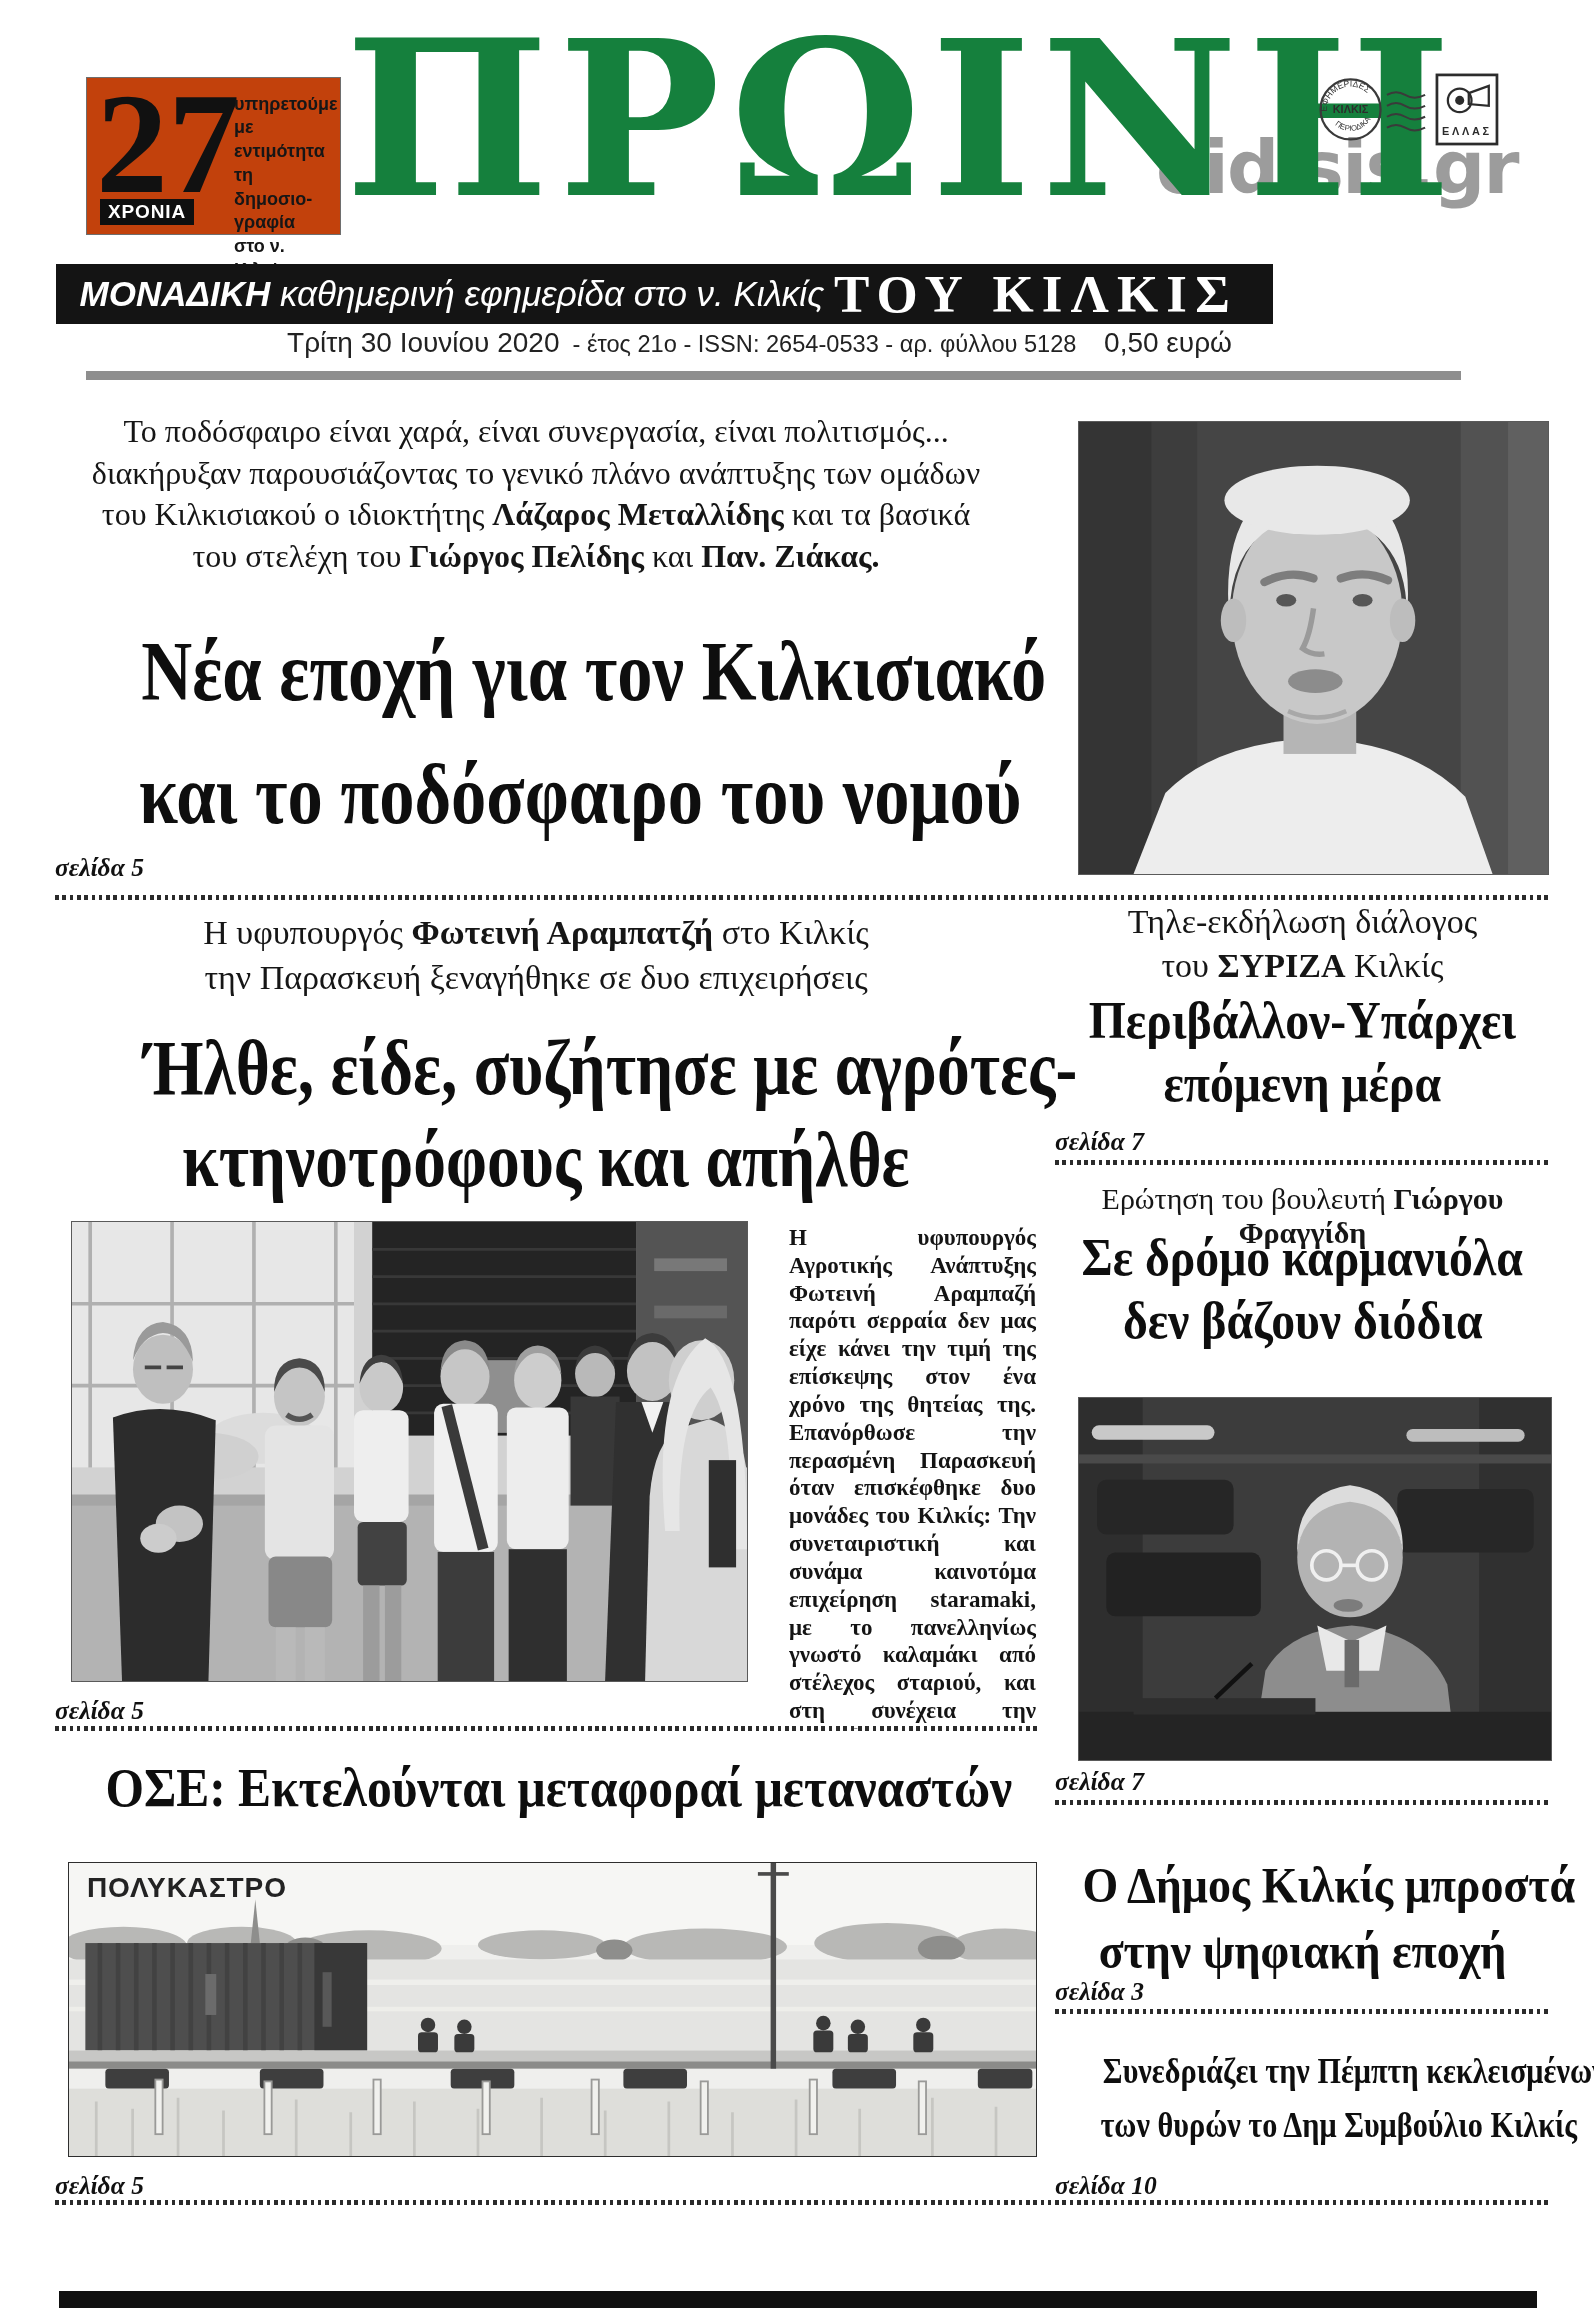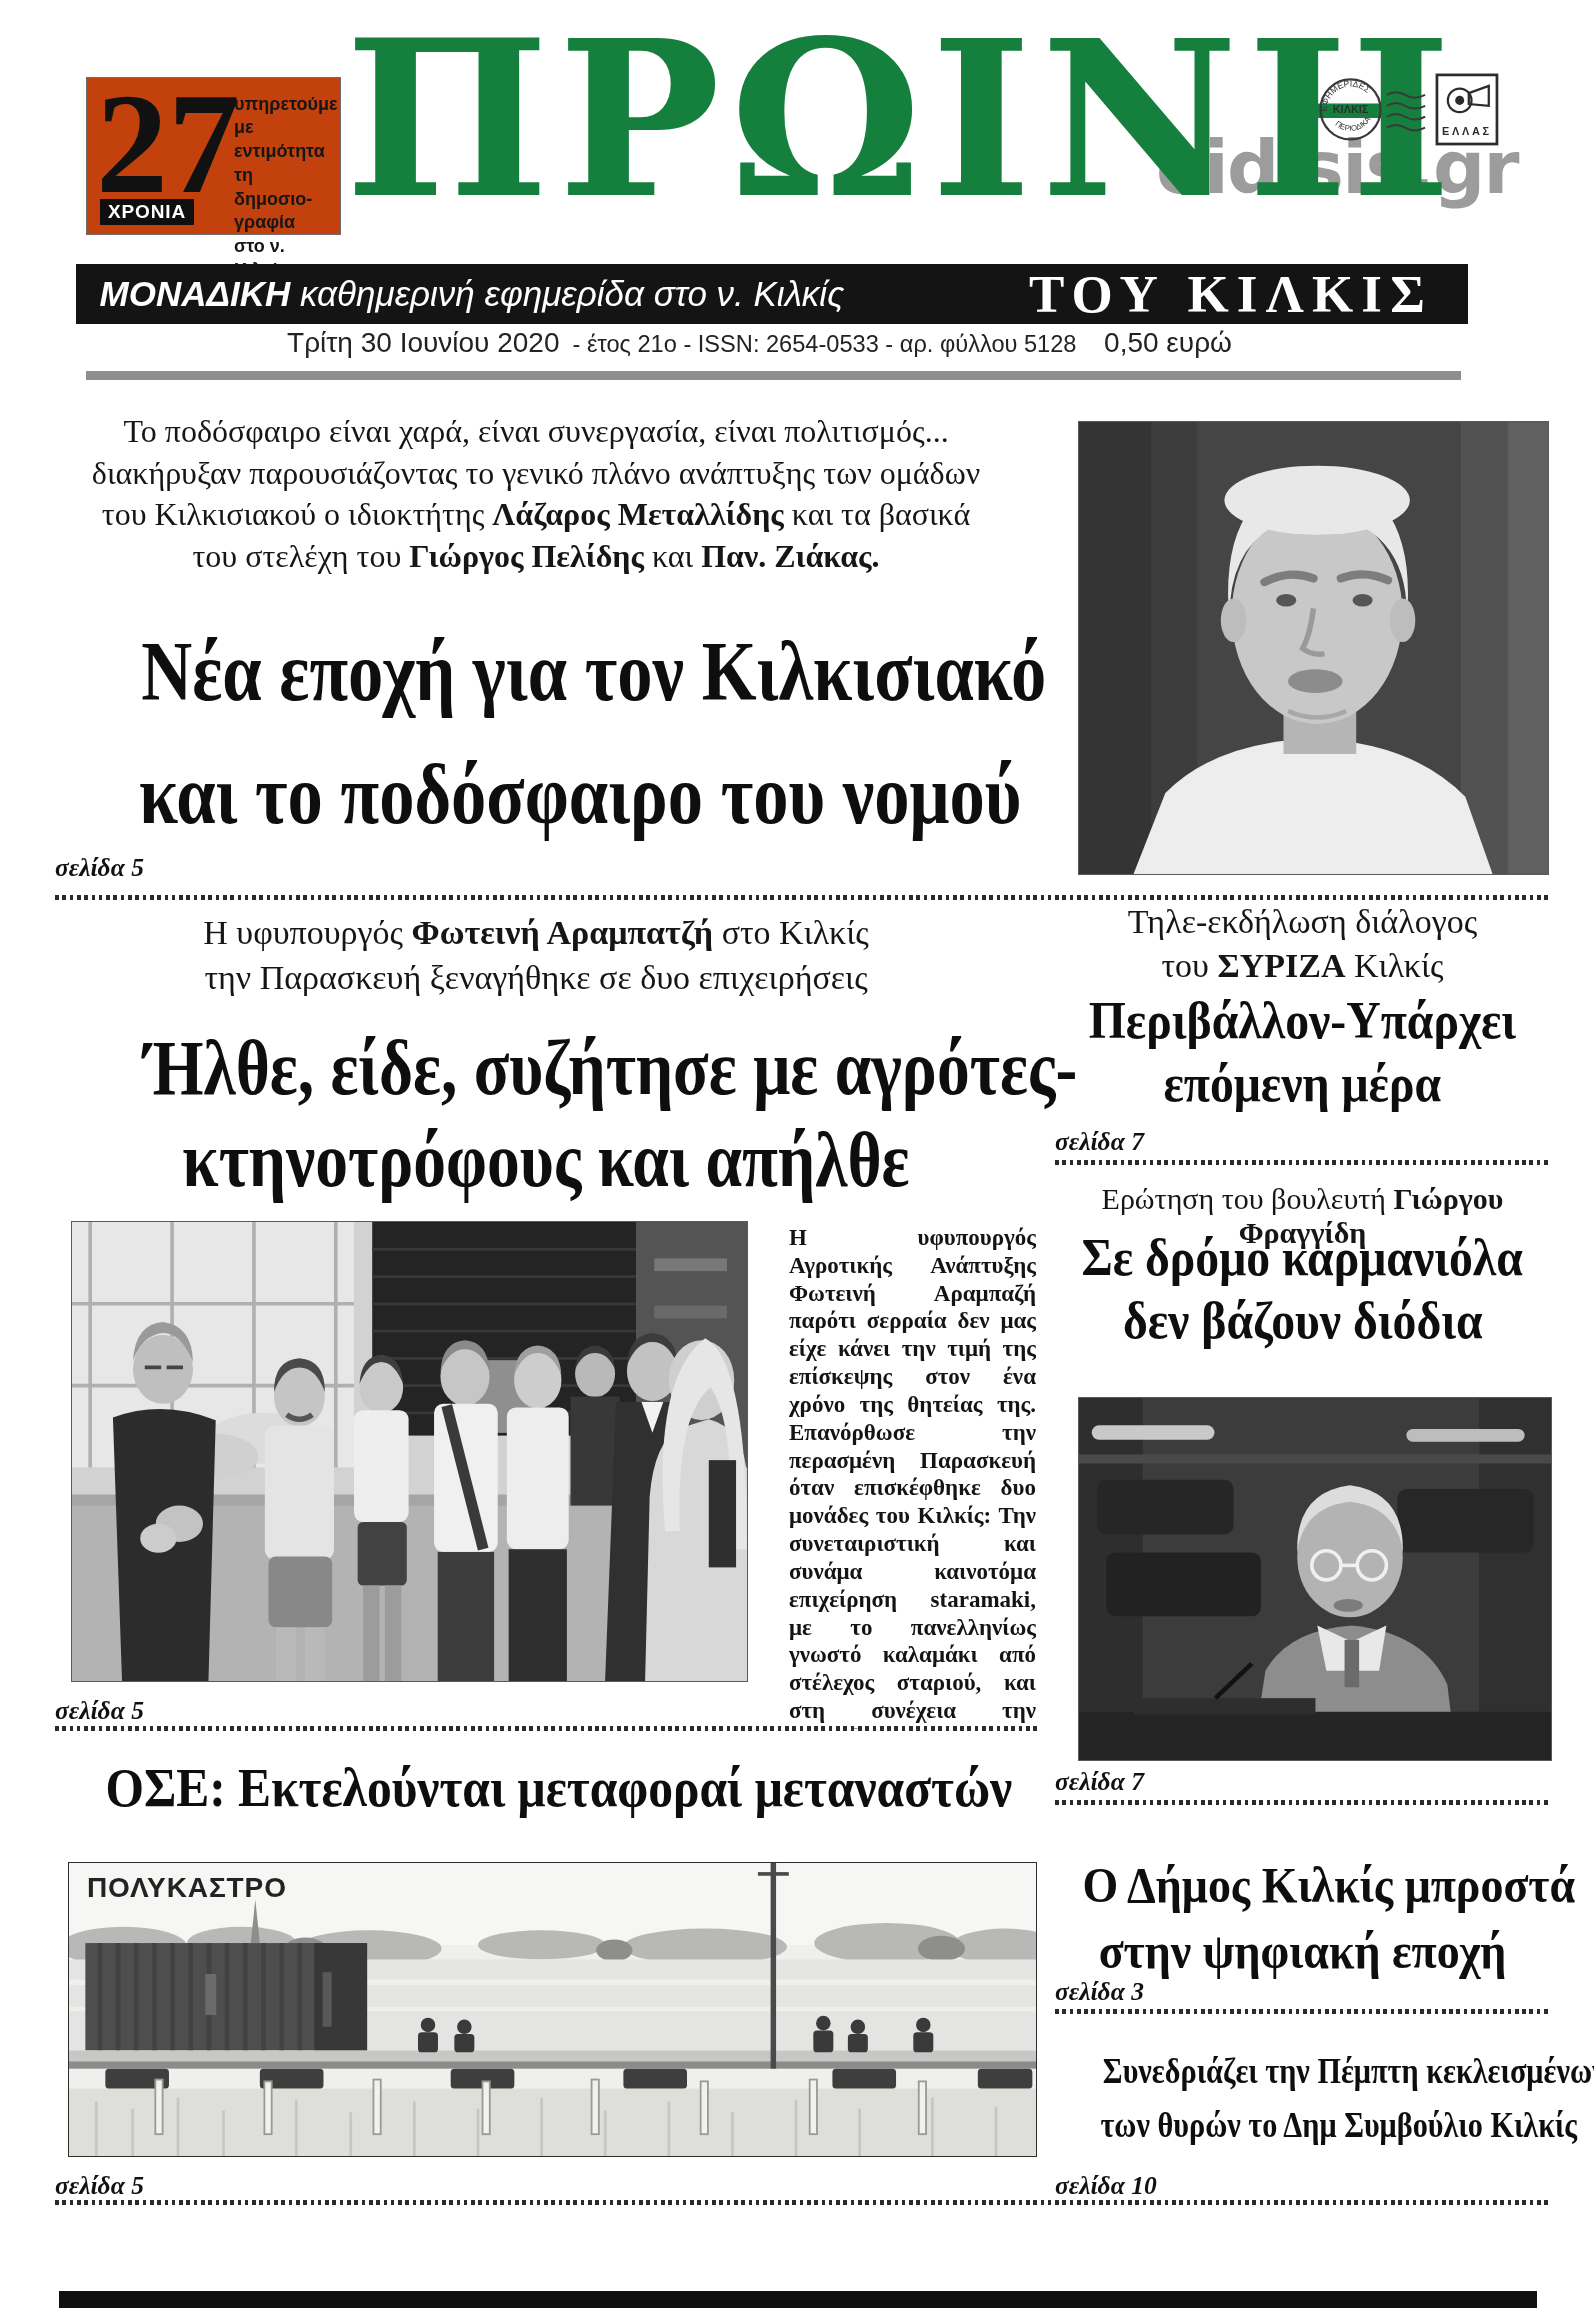--- a/index.html
+++ b/index.html
@@ -13,21 +13,21 @@
   #badge-years{left:12.7px;bottom:9px;background:#0f0f0f;color:#fff;font-family:"Liberation Sans",sans-serif;
                font-weight:bold;font-size:19px;padding:1.8px 8.2px;letter-spacing:0.9px;}
   #badge-tag{left:147px;top:14.5px;width:102px;font-family:"Liberation Sans",sans-serif;font-weight:bold;
              font-size:18px;line-height:1.32;color:#161616;}
   #mast-title{left:345px;top:11px;font-family:"DejaVu Serif",serif;font-weight:bold;font-size:216px;
               line-height:1;letter-spacing:9px;color:#15803d;z-index:2;}
   #mast-site{left:1156px;top:125px;font-family:"DejaVu Sans",sans-serif;font-weight:bold;font-size:73px;
              color:#9c9c9c;z-index:1;letter-spacing:-1.8px;}
   #stamps{left:1316px;top:64px;width:191px;height:91px;z-index:3;}
 
-  #subbar{left:76px;top:264px;width:1392px;height:60px;background:#141414;display:flex;
+  #subbar{left:56px;top:264px;width:1217px;height:60px;background:#141414;display:flex;
           align-items:center;justify-content:space-between;box-sizing:border-box;padding:0 35px 0 23.6px;}
   #subbar-left{font-family:"Liberation Sans",sans-serif;font-style:italic;color:#fff;font-size:35px;white-space:nowrap;}
   #subbar-left .emph{font-weight:bold;}
   #subbar-right{font-family:"Liberation Serif",serif;font-weight:bold;color:#fff;font-size:53px;
                 letter-spacing:8.2px;white-space:nowrap;}
 
   #dateline{left:64px;top:327px;width:1391px;text-align:center;font-family:"Liberation Sans",sans-serif;color:#222;}
   #dateline .d1{font-size:28px;}
   #dateline .d2{font-size:23.6px;margin-left:9px;margin-top:32px;}
   #dateline .d3{font-size:28px;margin-left:23.6px;}

